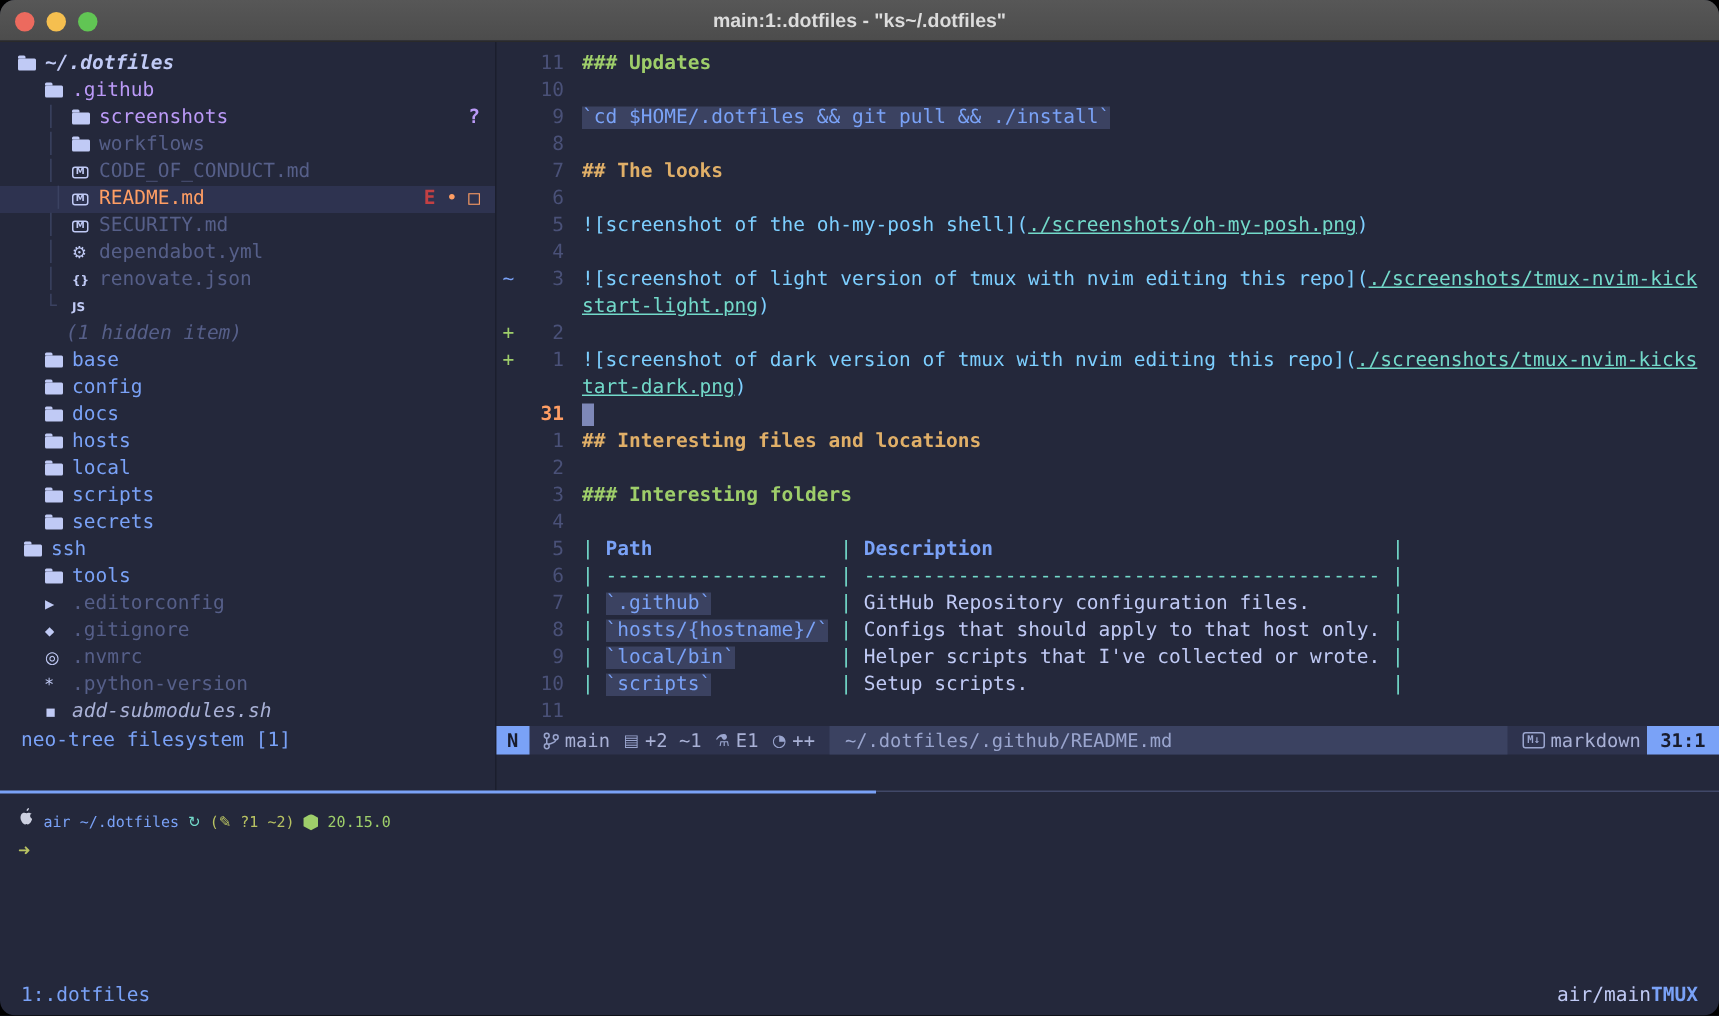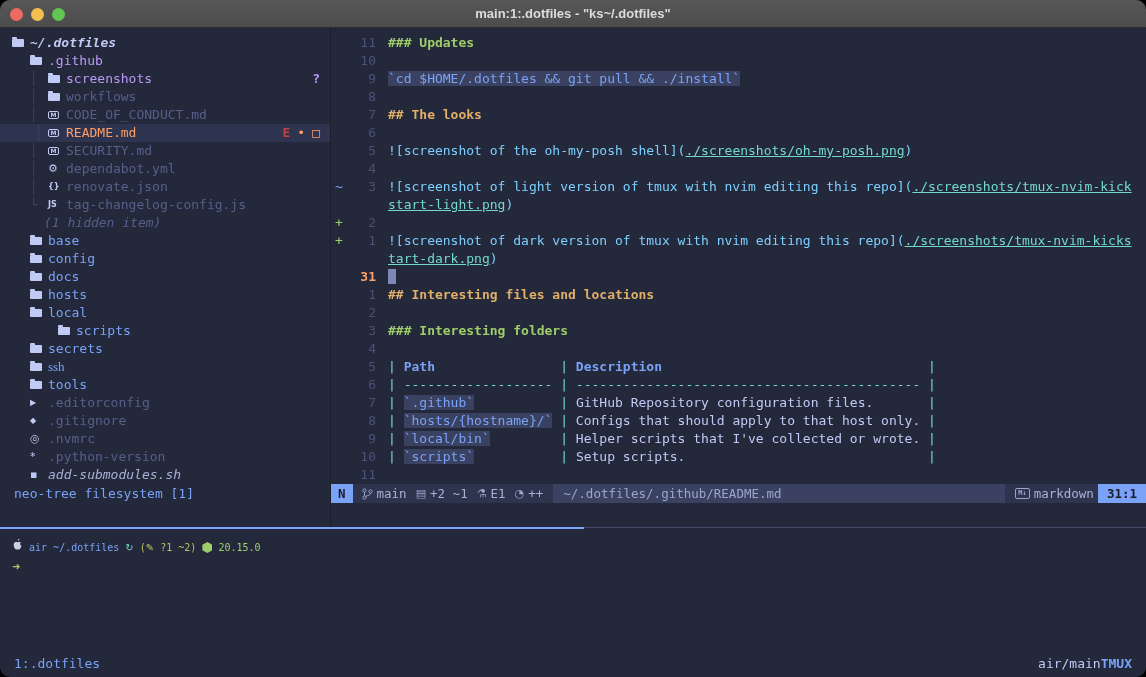--- a/index.html
+++ b/index.html
@@ -113,30 +113,30 @@
       <div class="sb-rows" id="sb-rows">
           <div class="sb-row" style="padding-left: 12px;"><span class="icon"><span class="i-folder"></span></span><span class="label cl-root">~/.dotfiles</span></div>
           <div class="sb-row" style="padding-left: 30px;"><span class="icon"><span class="i-folder"></span></span><span class="label cl-purple">.github</span></div>
           <div class="sb-row" style="padding-left: 30px;"><span class="guide">│</span><span class="icon"><span class="i-folder"></span></span><span class="label cl-purple">screenshots</span><span class="badges"><span class="mk-purple">?</span></span></div>
           <div class="sb-row" style="padding-left: 30px;"><span class="guide">│</span><span class="icon"><span class="i-folder"></span></span><span class="label cl-dim">workflows</span></div>
           <div class="sb-row" style="padding-left: 30px;"><span class="guide">│</span><span class="icon"><span class="i-md">M</span></span><span class="label cl-dim">CODE_OF_CONDUCT.md</span></div>
           <div class="sb-row selected" style="padding-left: 30px;"><span class="guide">│</span><span class="icon"><span class="i-md">M</span></span><span class="label cl-orange">README.md</span><span class="badges"><span class="mk-red">E</span><span class="mk-orange">•</span><span class="mk-orange">□</span></span></div>
           <div class="sb-row" style="padding-left: 30px;"><span class="guide">│</span><span class="icon"><span class="i-md">M</span></span><span class="label cl-dim">SECURITY.md</span></div>
           <div class="sb-row" style="padding-left: 30px;"><span class="guide">│</span><span class="icon g-sm">⚙</span><span class="label cl-dim">dependabot.yml</span></div>
           <div class="sb-row" style="padding-left: 30px;"><span class="guide">│</span><span class="icon g-xs">{}</span><span class="label cl-dim">renovate.json</span></div>
-          <div class="sb-row" style="padding-left: 30px;"><span class="guide">└</span><span class="icon g-xs">JS</span><span class="label cl-dim">tag-changelog-config.js</span></div>
+          <div class="sb-row" style="padding-left: 30px;"><span class="guide">└</span><span class="icon g-xs">JS</span></div>
           <div class="sb-row" style="padding-left: 44px;"><span class="label cl-hidden">(1 hidden item)</span></div>
           <div class="sb-row" style="padding-left: 30px;"><span class="icon"><span class="i-folder"></span></span><span class="label cl-blue">base</span></div>
           <div class="sb-row" style="padding-left: 30px;"><span class="icon"><span class="i-folder"></span></span><span class="label cl-blue">config</span></div>
           <div class="sb-row" style="padding-left: 30px;"><span class="icon"><span class="i-folder"></span></span><span class="label cl-blue">docs</span></div>
           <div class="sb-row" style="padding-left: 30px;"><span class="icon"><span class="i-folder"></span></span><span class="label cl-blue">hosts</span></div>
           <div class="sb-row" style="padding-left: 30px;"><span class="icon"><span class="i-folder"></span></span><span class="label cl-blue">local</span></div>
-          <div class="sb-row" style="padding-left: 30px; margin-left: 28px;"><span class="icon"><span class="i-folder"></span></span><span class="label cl-blue">scripts</span></div>
+          <div class="sb-row" style="padding-left: 30px;"><span class="icon"><span class="i-folder"></span></span><span class="label cl-blue">scripts</span></div>
           <div class="sb-row" style="padding-left: 30px;"><span class="icon"><span class="i-folder"></span></span><span class="label cl-blue">secrets</span></div>
-          <div class="sb-row" style="padding-left: 30px; font-family: Liberation Serif, serif;"><span class="icon"><span class="i-folder"></span></span><span class="label cl-blue">ssh</span></div>
+          <div class="sb-row" style="padding-left: 16px;"><span class="icon"><span class="i-folder"></span></span><span class="label cl-blue">ssh</span></div>
           <div class="sb-row" style="padding-left: 30px;"><span class="icon"><span class="i-folder"></span></span><span class="label cl-blue">tools</span></div>
           <div class="sb-row" style="padding-left: 30px;"><span class="icon g-xs">▶</span><span class="label cl-dim">.editorconfig</span></div>
           <div class="sb-row" style="padding-left: 30px;"><span class="icon g-xs">◆</span><span class="label cl-dim">.gitignore</span></div>
           <div class="sb-row" style="padding-left: 30px;"><span class="icon g-sm">◎</span><span class="label cl-dim">.nvmrc</span></div>
           <div class="sb-row" style="padding-left: 30px;"><span class="icon g-sm">*</span><span class="label cl-dim">.python-version</span></div>
           <div class="sb-row" style="padding-left: 30px;"><span class="icon g-sm">▪</span><span class="label cl-fg2">add-submodules.sh</span></div>
         </div>
       <div class="sb-status">neo-tree filesystem [1]</div>
     </div>
     <div class="ed">

